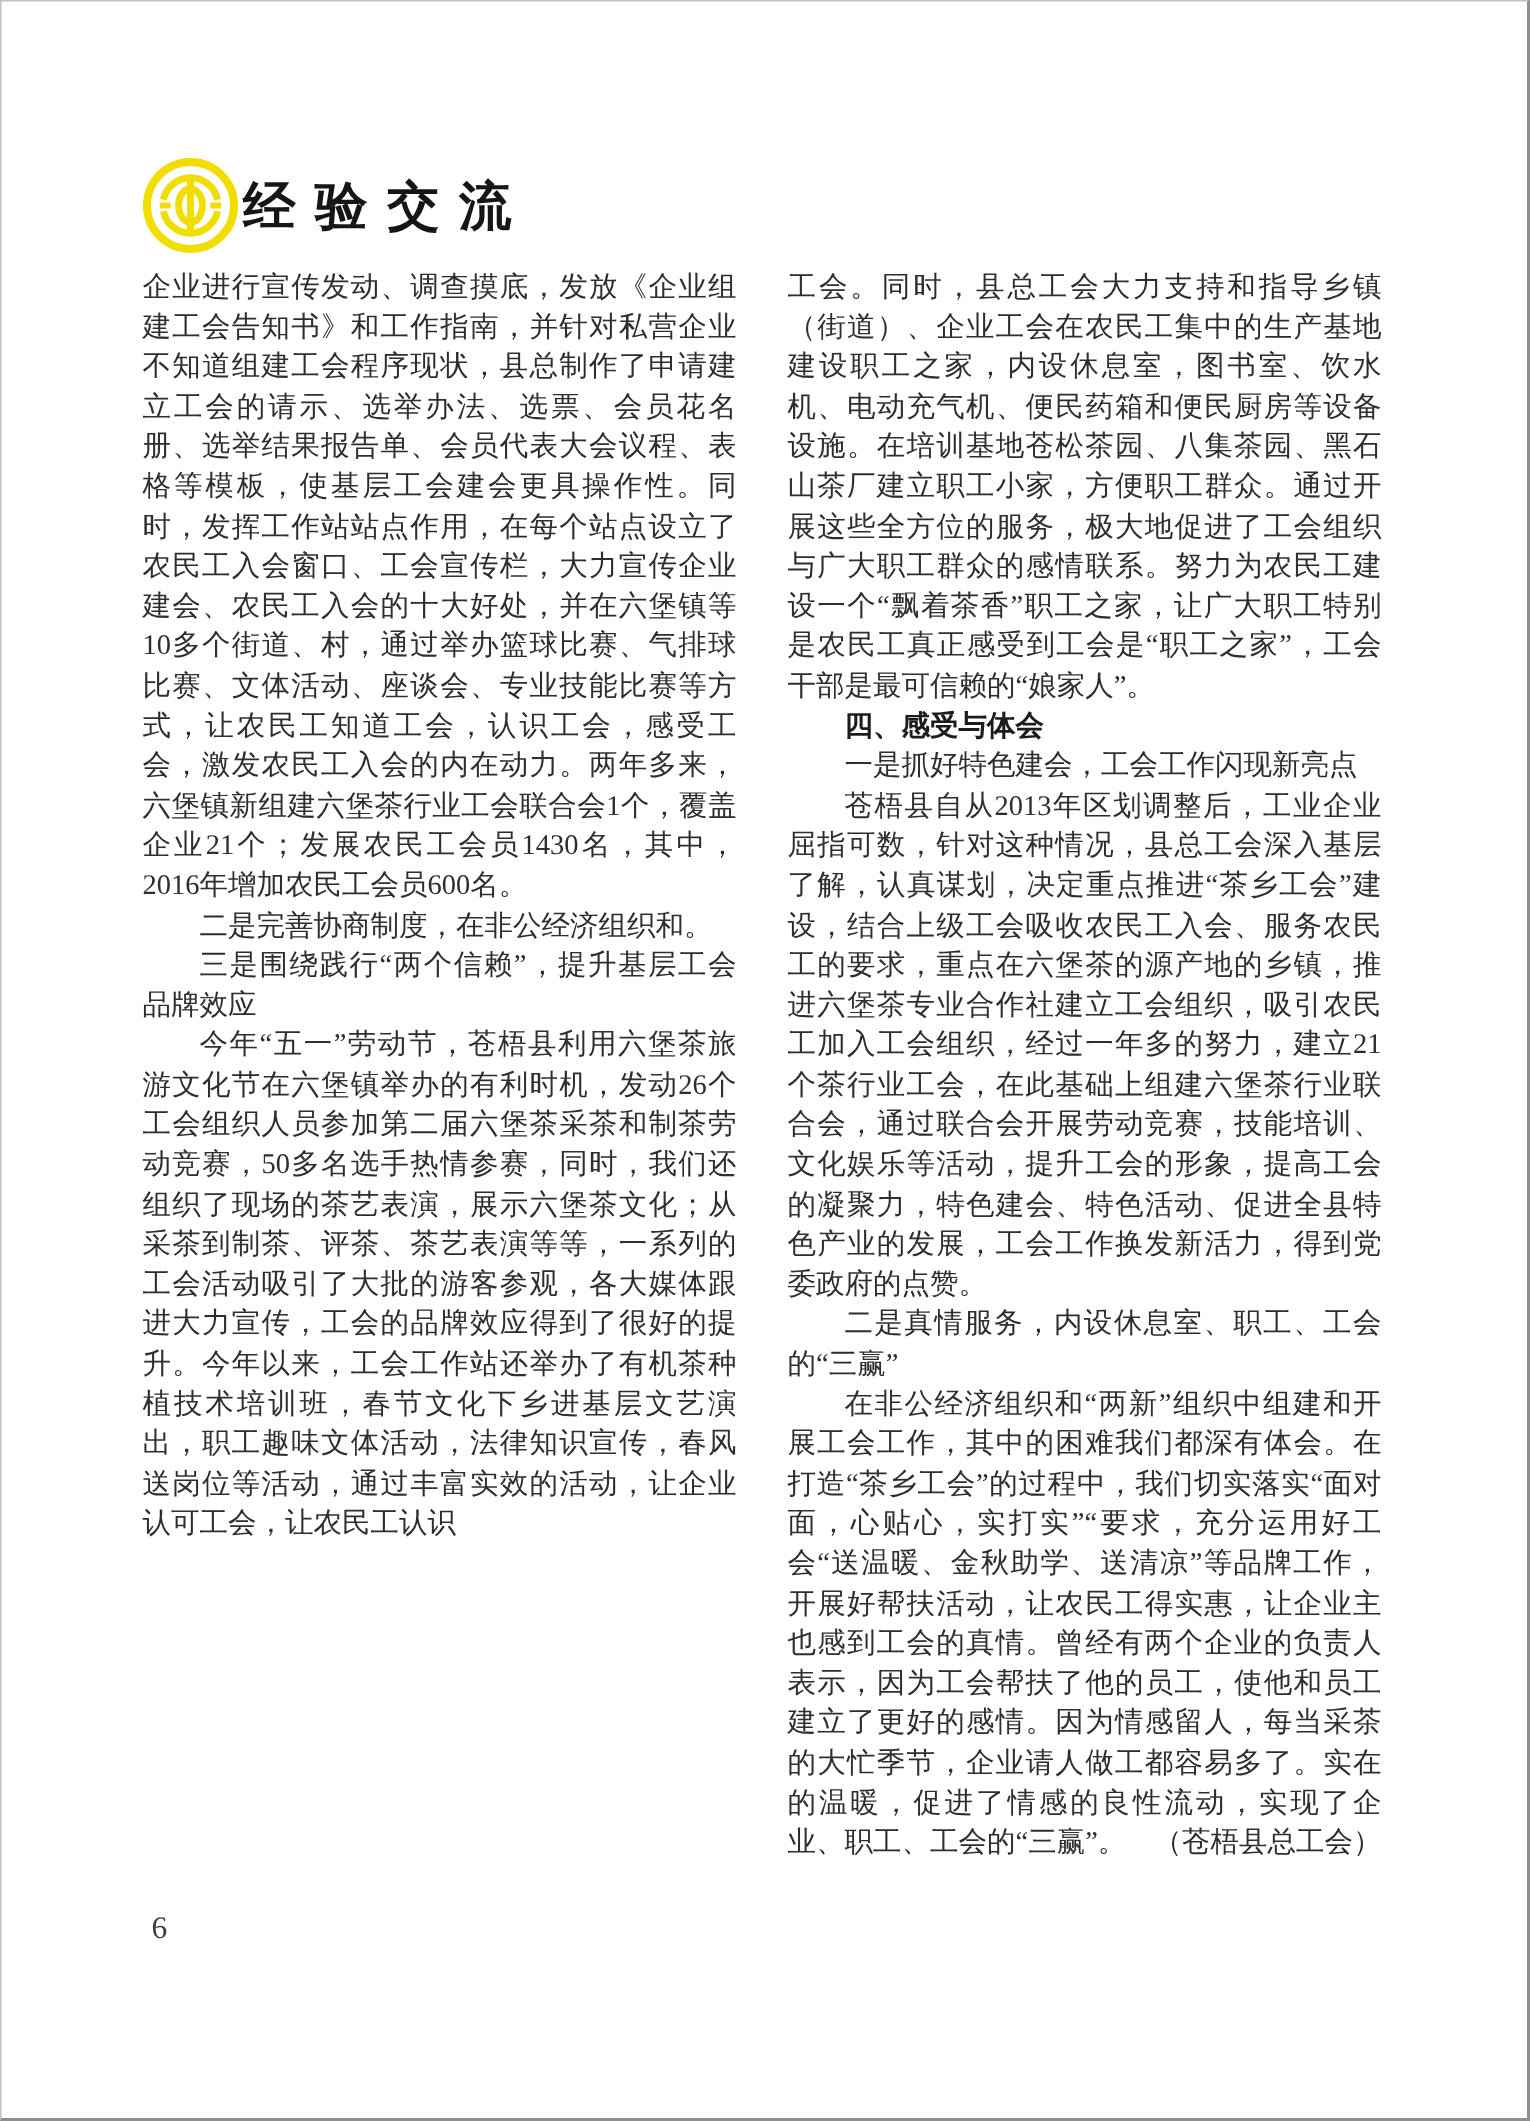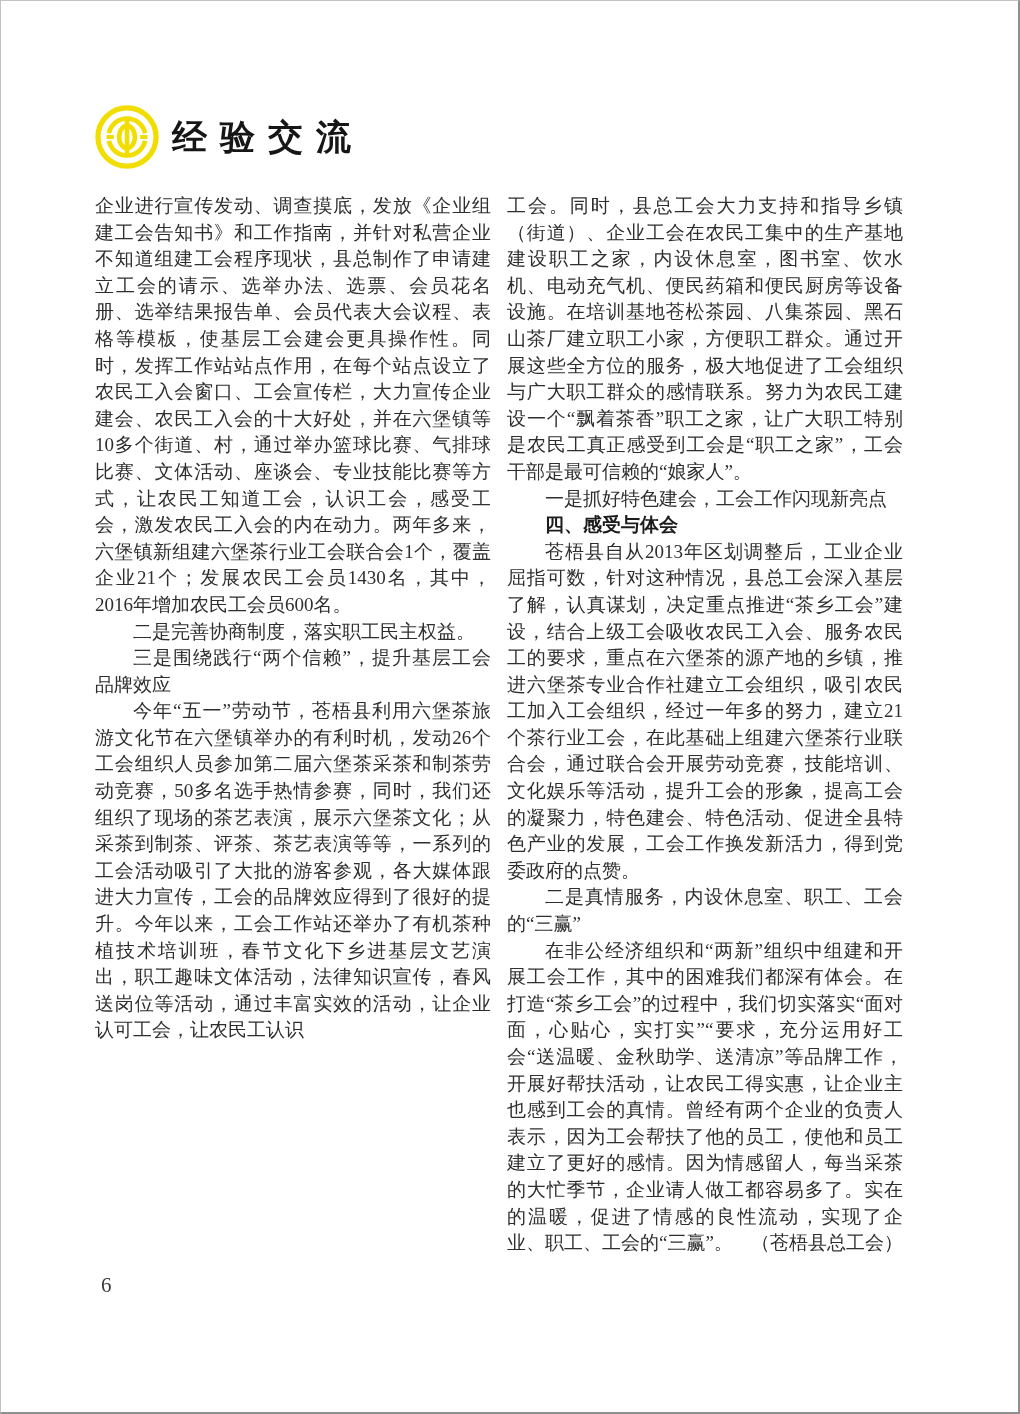--- a/index.html
+++ b/index.html
@@ -16,35 +16,35 @@
   }
   .page{position:relative;width:100%;height:100%;}
 
   
   .header{
     position:absolute;left:93px;top:103px;
     display:flex;align-items:center;
   }
   .logo{width:66px;height:66px;flex:0 0 auto;}
   .masthead-title{
-    margin-left:12px;
+    margin-left:2px;
     font-family:"Liberation Sans","DejaVu Sans",sans-serif;
     font-weight:bold;
     font-size:35px;
     letter-spacing:13px;
     color:#161616;
     white-space:nowrap;
   }
 
   
   .columns{
-    position:absolute;left:94px;top:192px;
+    position:absolute;left:94px;top:178px;
     width:832px;
     display:flex;
-    gap:16px;
+    gap:34px;
   }
   .col{
     width:396px;
     font-size:19px;
     line-height:26.6px;
     text-align:justify;
     color:#2e2e2e;
   }
   .col p{margin:0;}
   .indent{text-indent:2em;}
@@ -82,29 +82,29 @@
         <line x1="70" y1="50" x2="81" y2="50" stroke-width="6"></line>
       </g>
     </svg>
     <div class="masthead-title">经验交流</div>
   </div>
 
   <div class="columns">
 
     <div class="col">
       <p>企业进行宣传发动、调查摸底，发放《企业组建工会告知书》和工作指南，并针对私营企业不知道组建工会程序现状，县总制作了申请建立工会的请示、选举办法、选票、会员花名册、选举结果报告单、会员代表大会议程、表格等模板，使基层工会建会更具操作性。同时，发挥工作站站点作用，在每个站点设立了农民工入会窗口、工会宣传栏，大力宣传企业建会、农民工入会的十大好处，并在六堡镇等10多个街道、村，通过举办篮球比赛、气排球比赛、文体活动、座谈会、专业技能比赛等方式，让农民工知道工会，认识工会，感受工会，激发农民工入会的内在动力。两年多来，六堡镇新组建六堡茶行业工会联合会1个，覆盖企业21个；发展农民工会员1430名，其中，2016年增加农民工会员600名。</p>
-      <p class="indent">二是完善协商制度，落实职工民主权益。</p>
+      <p class="indent">二是完善协商制度，在非公经济组织和。</p>
       <p class="indent">三是围绕践行“两个信赖”，提升基层工会品牌效应</p>
       <p class="indent">今年“五一”劳动节，苍梧县利用六堡茶旅游文化节在六堡镇举办的有利时机，发动26个工会组织人员参加第二届六堡茶采茶和制茶劳动竞赛，50多名选手热情参赛，同时，我们还组织了现场的茶艺表演，展示六堡茶文化；从采茶到制茶、评茶、茶艺表演等等，一系列的工会活动吸引了大批的游客参观，各大媒体跟进大力宣传，工会的品牌效应得到了很好的提升。今年以来，工会工作站还举办了有机茶种植技术培训班，春节文化下乡进基层文艺演出，职工趣味文体活动，法律知识宣传，春风送岗位等活动，通过丰富实效的活动，让企业认可工会，让农民工认识</p>
     </div>
 
     <div class="col">
       <p>工会。同时，县总工会大力支持和指导乡镇（街道）、企业工会在农民工集中的生产基地建设职工之家，内设休息室，图书室、饮水机、电动充气机、便民药箱和便民厨房等设备设施。在培训基地苍松茶园、八集茶园、黑石山茶厂建立职工小家，方便职工群众。通过开展这些全方位的服务，极大地促进了工会组织与广大职工群众的感情联系。努力为农民工建设一个“飘着茶香”职工之家，让广大职工特别是农民工真正感受到工会是“职工之家”，工会干部是最可信赖的“娘家人”。</p>
+      <p class="indent section-heading">四、感受与体会</p>
       <p class="indent">一是抓好特色建会，工会工作闪现新亮点</p>
-      <p class="indent section-heading">四、感受与体会</p>
       <p class="indent">苍梧县自从2013年区划调整后，工业企业屈指可数，针对这种情况，县总工会深入基层了解，认真谋划，决定重点推进“茶乡工会”建设，结合上级工会吸收农民工入会、服务农民工的要求，重点在六堡茶的源产地的乡镇，推进六堡茶专业合作社建立工会组织，吸引农民工加入工会组织，经过一年多的努力，建立21个茶行业工会，在此基础上组建六堡茶行业联合会，通过联合会开展劳动竞赛，技能培训、文化娱乐等活动，提升工会的形象，提高工会的凝聚力，特色建会、特色活动、促进全县特色产业的发展，工会工作换发新活力，得到党委政府的点赞。</p>
       <p class="indent">二是真情服务，内设休息室、职工、工会的“三赢”</p>
       <p class="indent">在非公经济组织和“两新”组织中组建和开展工会工作，其中的困难我们都深有体会。在打造“茶乡工会”的过程中，我们切实落实“面对面，心贴心，实打实”“要求，充分运用好工会“送温暖、金秋助学、送清凉”等品牌工作，开展好帮扶活动，让农民工得实惠，让企业主也感到工会的真情。曾经有两个企业的负责人表示，因为工会帮扶了他的员工，使他和员工建立了更好的感情。因为情感留人，每当采茶的大忙季节，企业请人做工都容易多了。实在的温暖，促进了情感的良性流动，实现了企业、职工、工会的“三赢”。</p>
       <p class="signature">（苍梧县总工会）</p>
     </div>
 
   </div>
 
   <div class="page-number">6</div>
 

